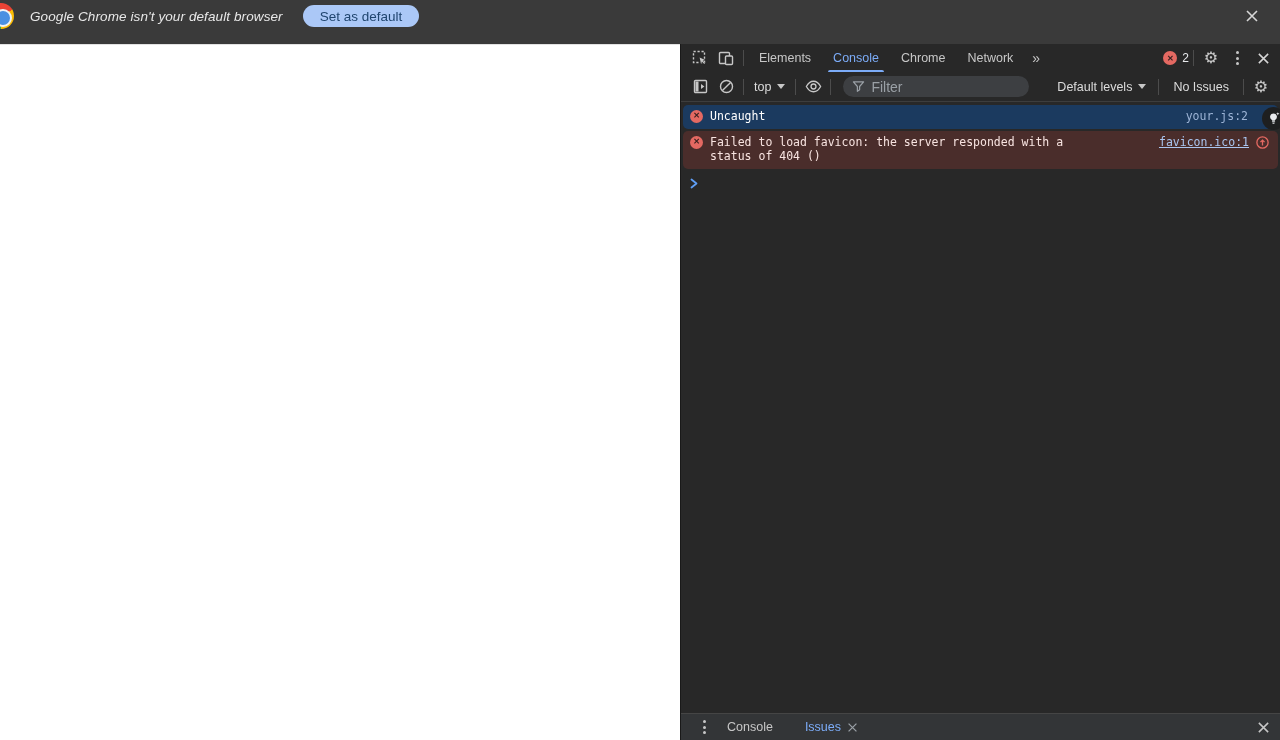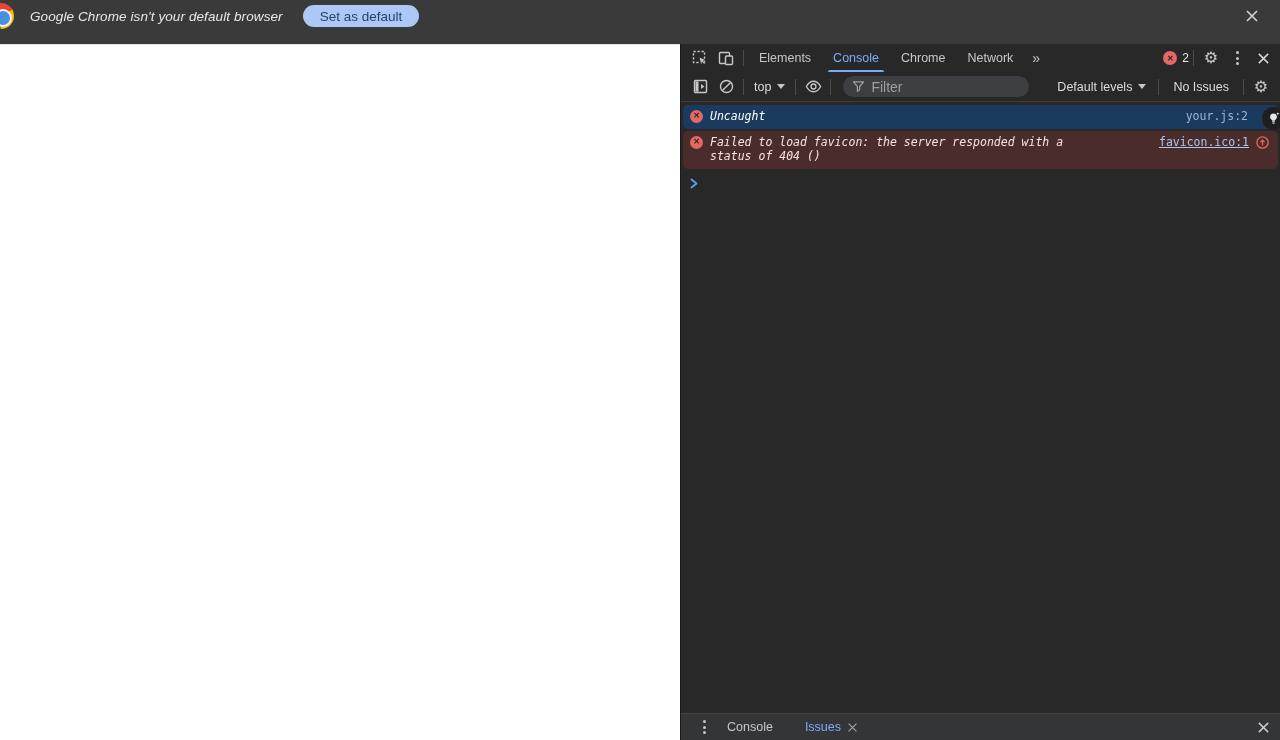--- a/index.html
+++ b/index.html
@@ -73,21 +73,21 @@
   .dt-console { flex:1; overflow:hidden; font-family:"DejaVu Sans Mono", monospace;
                 font-size:11.5px; line-height:14.5px; padding-top:3px; }
   .msg { position:relative; margin:0 2px 2px 2px; border-radius:5px;
          padding:4px 8px 5px 7px; display:flex; }
   .msg.selected { background:#1b3a5f; color:#ffffff; }
   .msg.error { background:#4a2d2b; color:#f8e4e1; }
   .msg-icon { width:13px; height:13px; border-radius:50%; background:#e46962;
               color:#3a201f; font-size:8px; font-weight:bold; display:flex;
               align-items:center; justify-content:center; margin:1px 7px 0 0;
               flex:0 0 auto; font-family:"Liberation Sans", sans-serif; }
-  .msg-text { flex:1; padding-right:104px;font-style:italic; }
+  .msg-text { flex:1; padding-right:104px; }
   .msg-right { position:absolute; top:4px; right:8px; display:flex;
                align-items:center; gap:6px; }
   .src-link { color:#9db4d6; cursor:pointer; }
   .src-link.underline { color:#aac6f0; text-decoration:underline;margin-left:24px; }
   .ai-bulb { position:absolute; top:2px; right:-7px; width:23px; height:23px;
              border-radius:50%; background:#1e1f20; display:flex; align-items:center;
              justify-content:center; cursor:pointer; }
   .issue-ico { cursor:pointer; display:flex; }
   .prompt-row { display:flex; align-items:center; padding:7px 0 0 9px; }
 

